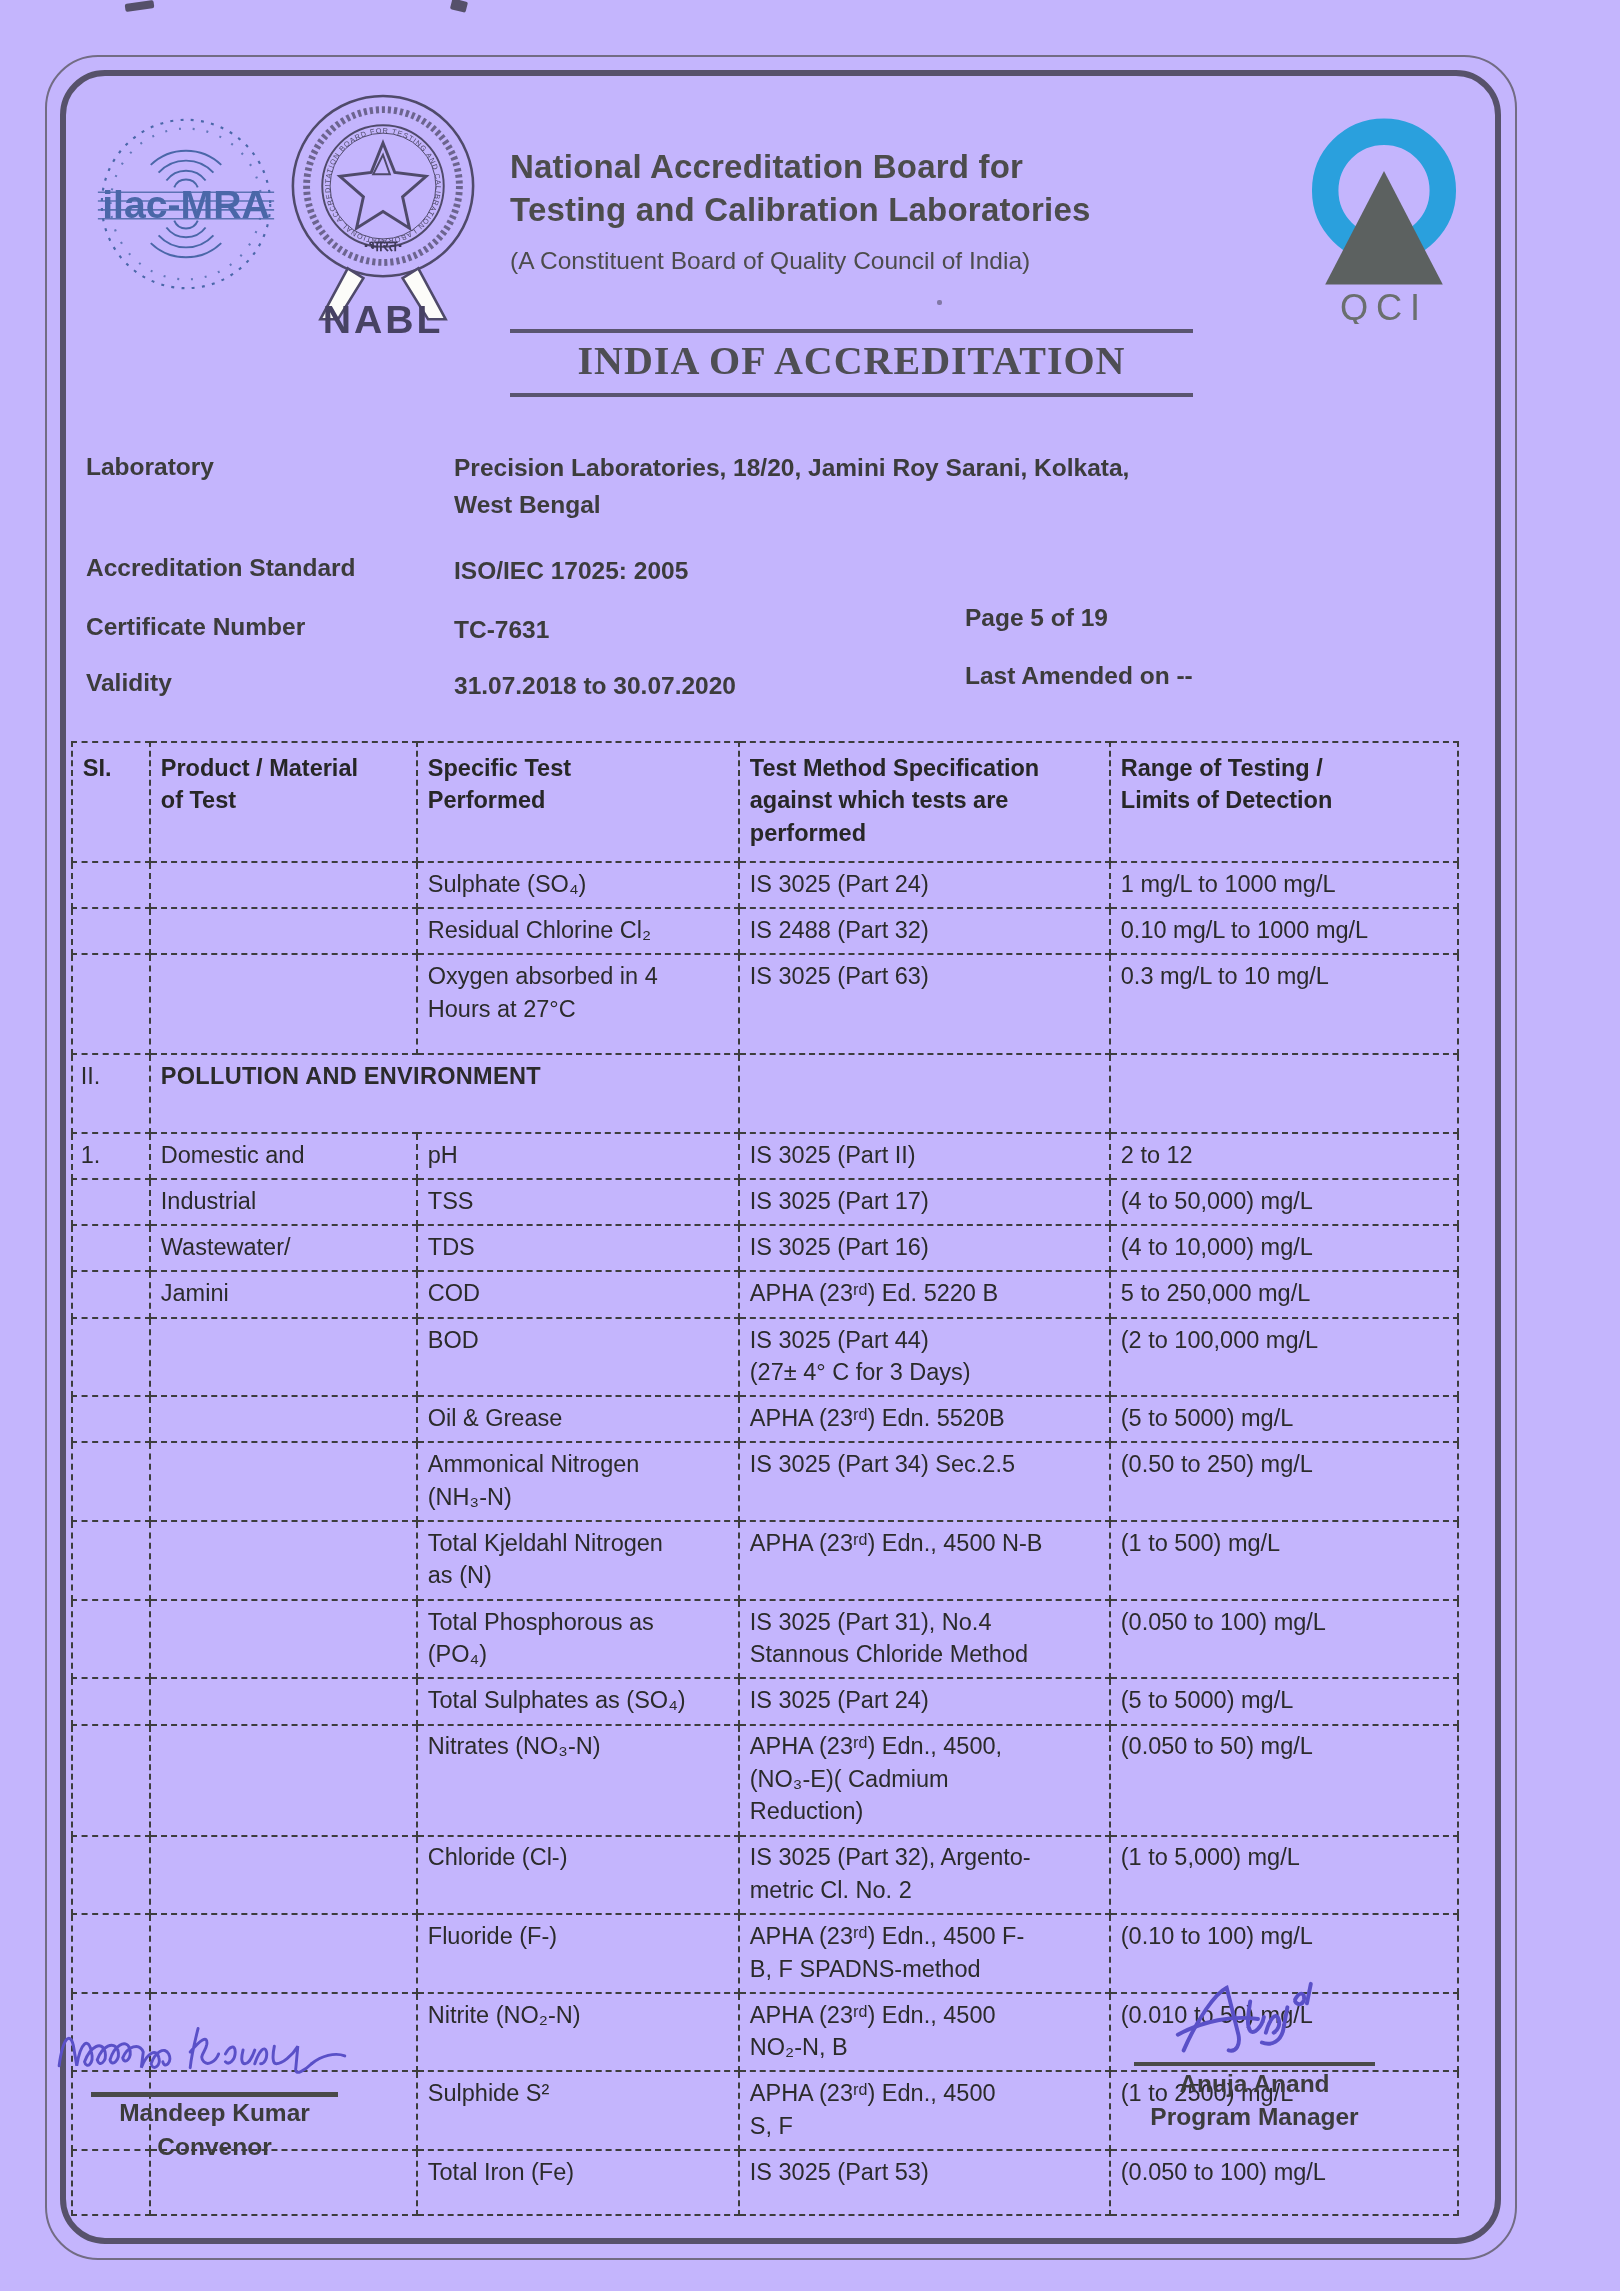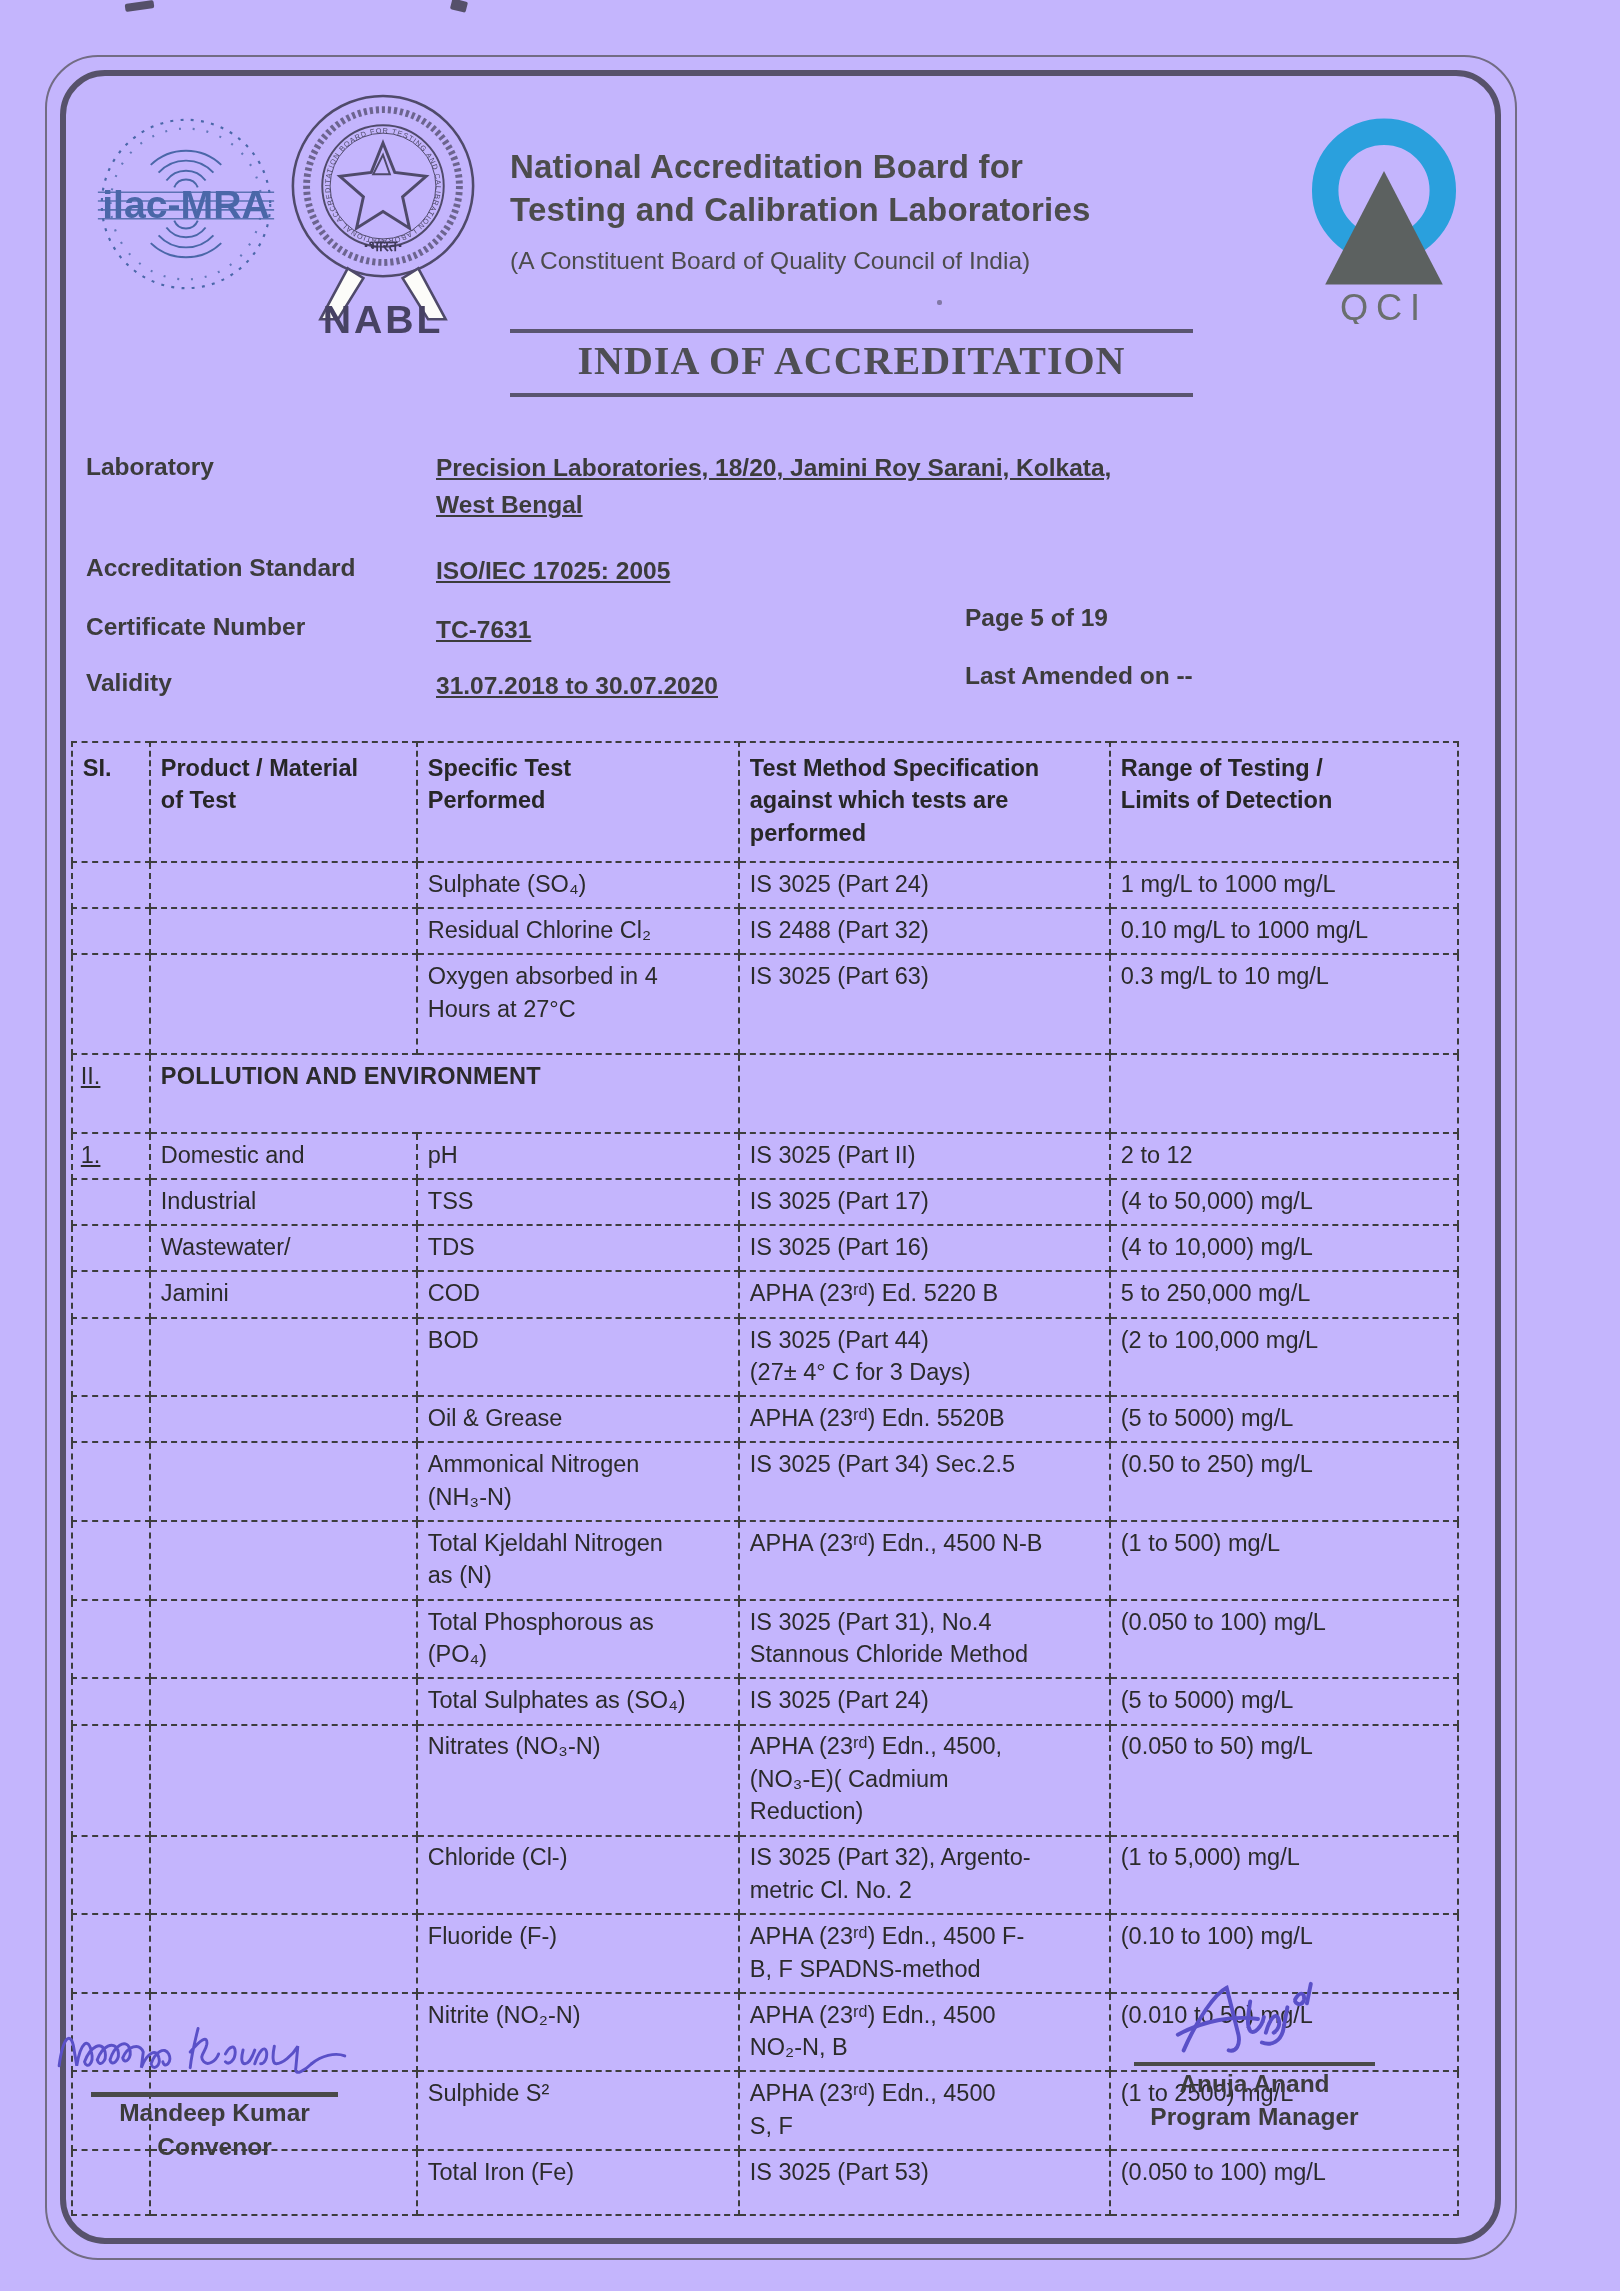--- a/index.html
+++ b/index.html
@@ -15,35 +15,35 @@
   
   .org-title{position:absolute;left:510px;top:145px;font-size:33px;font-weight:bold;
              color:#4c4c4c;line-height:43px;letter-spacing:0.2px;}
   .org-subtitle{position:absolute;left:510px;top:247px;font-size:24.5px;color:#4c4c4c;}
   .scope-line{position:absolute;left:510px;width:683px;height:3.9px;background:#5a5570;}
   .scope-title{position:absolute;left:510px;top:337px;width:683px;text-align:center;
                font-family:"Liberation Serif", serif;font-weight:bold;font-size:40px;
                letter-spacing:1px;color:#4e4e54;}
   
   .info-label{position:absolute;left:86px;font-size:24.5px;font-weight:bold;color:#3c3c3c;}
-  .info-value{position:absolute;left:436px;font-size:24.5px;font-weight:bold;color:#3c3c3c;
-              white-space:pre-line;line-height:37px;text-decoration:underline;}
+  .info-value{position:absolute;left:454px;font-size:24.5px;font-weight:bold;color:#3c3c3c;
+              white-space:pre-line;line-height:37px;}
   .info-right{position:absolute;left:965px;font-size:24.5px;font-weight:bold;color:#3c3c3c;}
   
   .scope-table{position:absolute;left:71px;top:741px;width:1387px;border-collapse:collapse;
                table-layout:fixed;font-size:23.5px;color:#2b2b2b;}
   .scope-table th,.scope-table td{border:2px dashed #3d3d3d;vertical-align:top;
                text-align:left;padding:4.9px 9.8px 6.9px 9.8px;white-space:pre-line;
                line-height:1.38;font-weight:normal;overflow:hidden;}
   .scope-table th{font-weight:bold;color:#272727;padding-top:8.8px;padding-bottom:11.8px;}
   .scope-table td.section-cell{font-weight:bold;letter-spacing:0.3px;}
   .scope-table tr.section-row td{height:65px;}
   .scope-table tr.pad-row td{height:86px;}
   .scope-table tr.pad-sm td{height:51px;}
-  .scope-table td.si-cell{padding-left:7.8px;text-decoration:underline;}
+  .scope-table td.si-cell{padding-left:7.8px;}
   .scope-table tbody td.product-cell{font-weight:normal;}
   
   .sig-line{position:absolute;height:4.9px;background:#4a4a4a;}
   .sig-name{position:absolute;text-align:center;font-size:24.5px;font-weight:bold;color:#3c3c3c;}
   .sig-svg{position:absolute;}
   .logo-svg{position:absolute;}
 </style>
 </head>
 <body>
 

